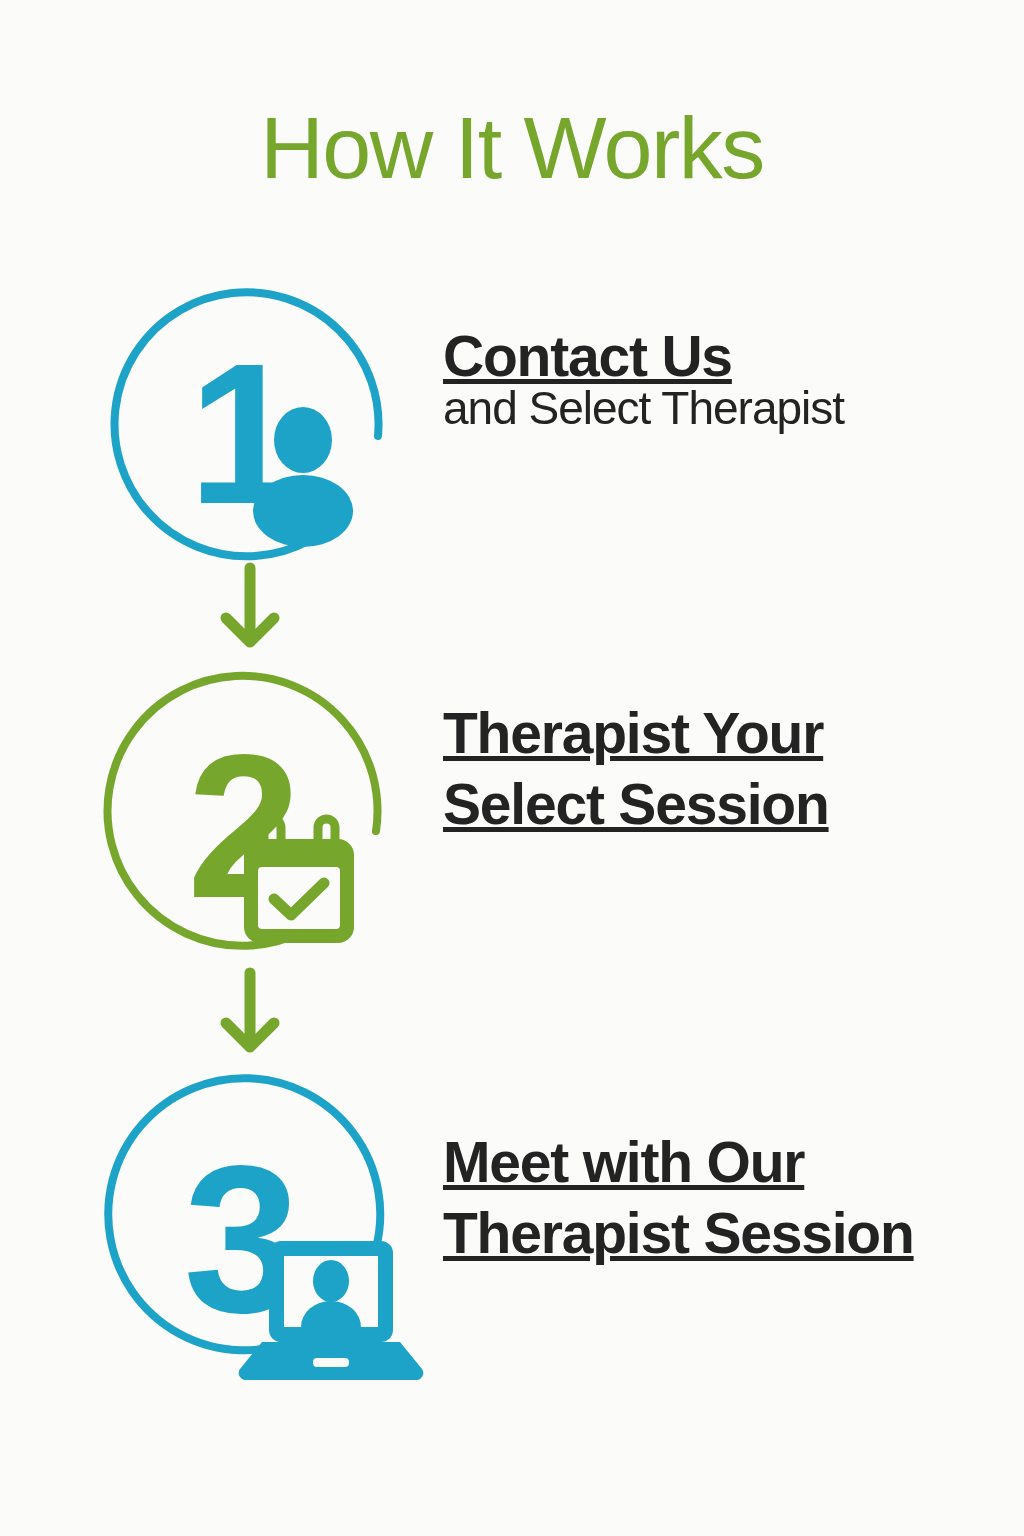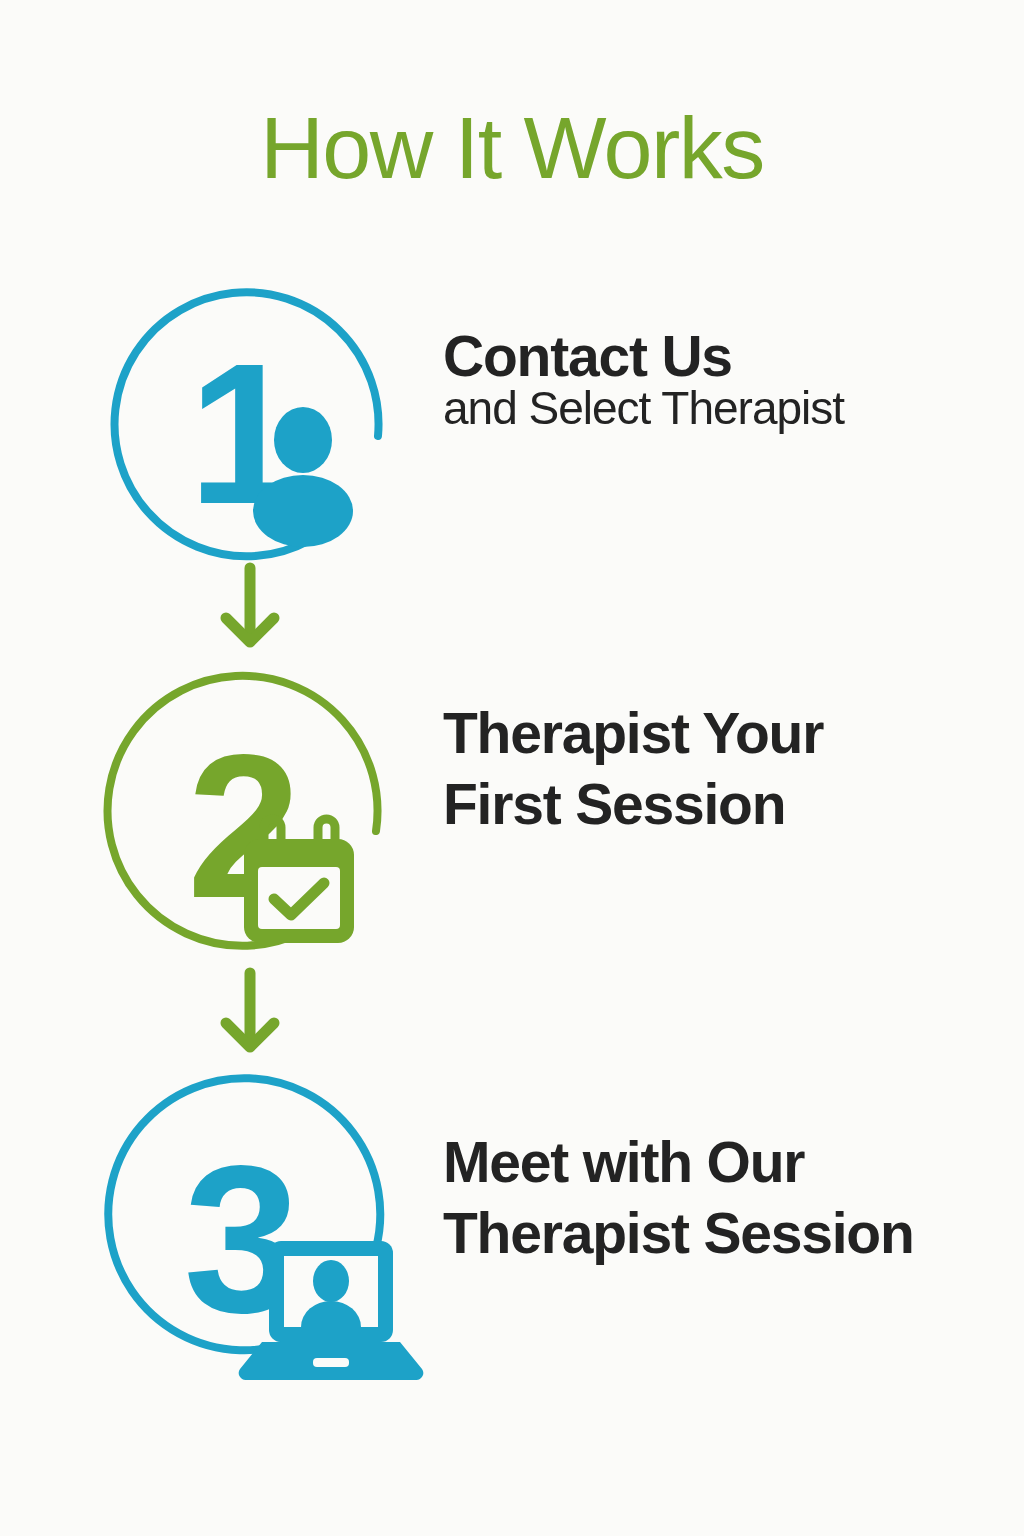--- a/index.html
+++ b/index.html
@@ -69,20 +69,21 @@
   .step-1 .step-text { top: 60px; }
   .step-2 .step-text { top: 50px; }
   .step-3 .step-text { top: 72px; }
 
   .line-lg {
     font-size: 57px;
     font-weight: bold;
     letter-spacing: -1.2px;
     white-space: nowrap;
     display: block;
+    text-decoration: underline;
   }
   .line-sm {
     font-size: 46px;
     font-weight: normal;
     letter-spacing: -1px;
     white-space: nowrap;
     display: block;
   }
   .line-lg + .line-lg { margin-top: 14px; }
 
@@ -153,21 +154,21 @@
 
           <rect x="148" y="212" width="82" height="62" rx="4" fill="#fbfbf9"></rect>
 
           <polyline points="164,244 181,260 214,228" fill="none" stroke="#76a62c" stroke-width="11" stroke-linecap="round" stroke-linejoin="round"></polyline>
         </g>
       </svg>
     </div>
 
     <div class="step-text">
       <span class="line-lg">Therapist Your</span>
-      <span class="line-lg">First Session</span>
+      <span class="line-lg">Select Session</span>
     </div>
   </div>
 
   <div class="arrow arrow-2">
     <svg width="90" height="96" viewBox="0 0 90 96" xmlns="http://www.w3.org/2000/svg">
       <g>
         <line x1="45" y1="8" x2="45" y2="74" stroke="#76a62c" stroke-width="11" stroke-linecap="round"></line>
         <polyline points="21,58 45,82 69,58" fill="none" stroke="#76a62c" stroke-width="11" stroke-linecap="round" stroke-linejoin="round"></polyline>
       </g>
     </svg>

